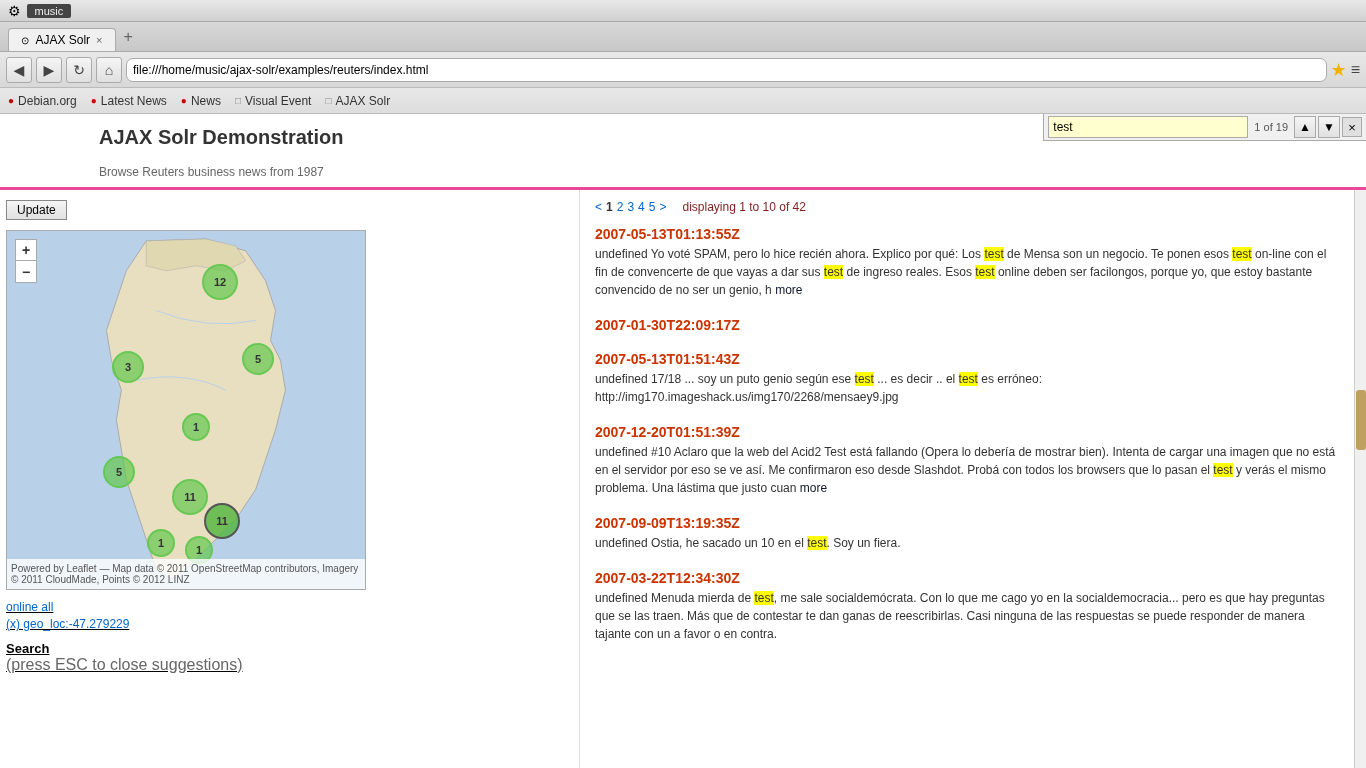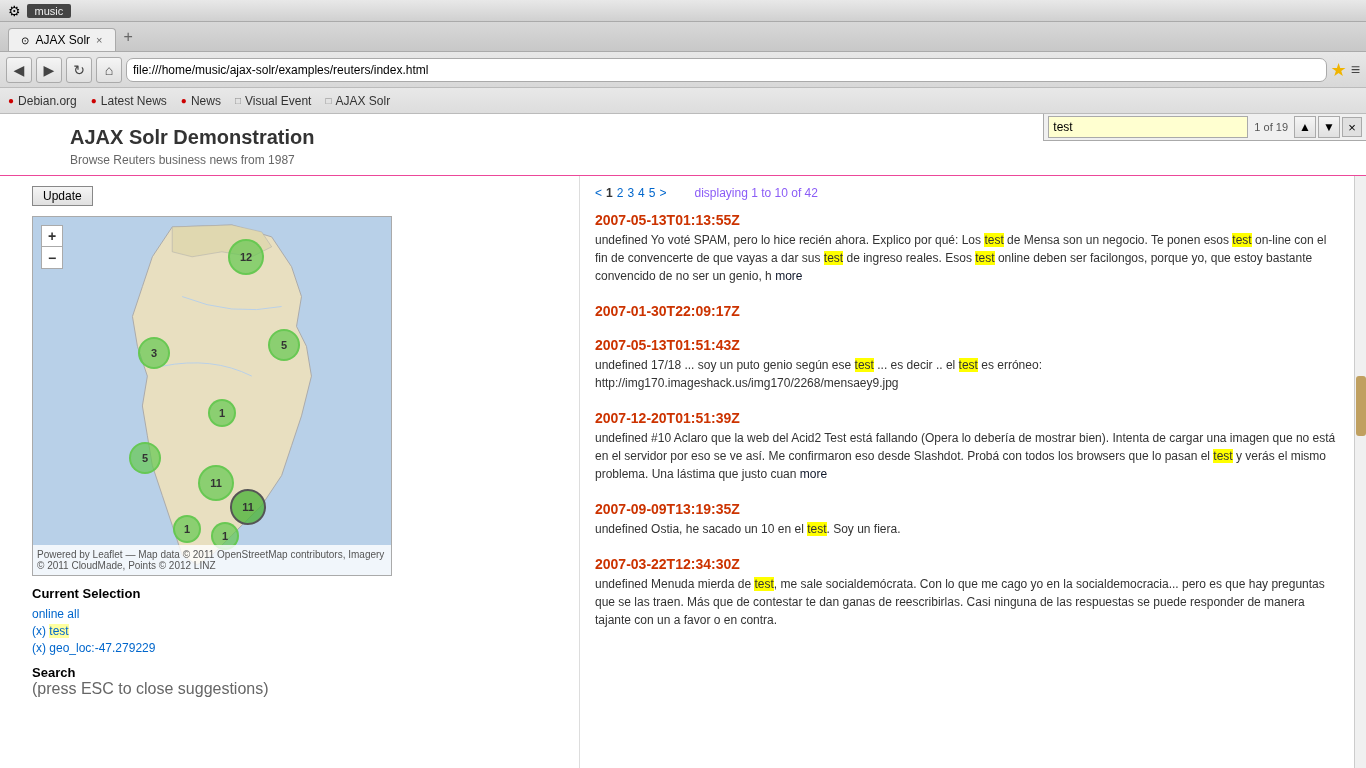--- a/index.html
+++ b/index.html
@@ -127,37 +127,38 @@
 
     
     .page-content {
       background: white;
       min-height: calc(768px - 114px);
       display: flex;
       flex-direction: column;
     }
 
     .page-header {
-      padding: 12px 20px 8px 70px;
-      border-bottom: 1px solid #ec4899;
+      padding: 12px 20px 8px 99px;
+      border-bottom: 3px solid #ec4899;
     }
     .page-title { font-size: 20px; font-weight: bold; color: #333; }
-    .page-subtitle { font-size: 12px; color: #666; margin-top: 4px; }
+    .page-subtitle { font-size: 12px; color: #666; margin-top: 16px; }
 
     .page-body {
       display: flex;
       flex: 1;
     }
 
     
     .sidebar {
       width: 580px;
-      padding: 10px 32px;
+      padding: 10px 6px;
       border-right: 1px solid #ddd;
       flex-shrink: 0;
+      text-decoration: underline;
     }
 
     .update-btn {
       background: linear-gradient(to bottom, #f5f5f5, #e0e0e0);
       border: 1px solid #888;
       padding: 2px 10px;
       font-size: 12px;
       cursor: pointer;
       margin-bottom: 10px;
     }
@@ -226,21 +227,21 @@
 
     .pagination {
       display: flex;
       align-items: center;
       gap: 4px;
       margin-bottom: 12px;
       font-size: 12px;
     }
     .page-link { color: #0066cc; cursor: pointer; text-decoration: none; }
     .page-current { font-weight: bold; color: #333; }
-    .page-info { color: #8b5cf6; margin-left: 24px; }
+    .page-info { color: #7f1d1d; margin-left: 12px; }
 
     .result-item { margin-bottom: 18px; }
     .result-date { color: #cc3300; font-size: 14px; font-weight: bold; cursor: pointer; text-decoration: none; display: block; margin-bottom: 3px; }
     .result-text { font-size: 12px; color: #333; line-height: 1.5; }
     .result-text .highlight { background: #ffff00; }
     .result-more { color: #0f172a; cursor: pointer; text-decoration: none; font-size: 12px; }
 
     
     .scrollbar-track {
       width: 12px;
@@ -341,38 +342,36 @@
 
           <path d="M150,80 Q200,100 250,90" fill="none" stroke="#b8d0e8" stroke-width="1"></path>
           <path d="M130,150 Q180,140 220,160" fill="none" stroke="#b8d0e8" stroke-width="1"></path>
         </svg>
 
         <div class="map-controls">
           <button class="map-ctrl-btn">+</button>
           <button class="map-ctrl-btn" style="border-top:none;">−</button>
         </div>
 
-        <div class="cluster" style="left:195px;top:22px;width:36px;height:36px;">12</div>
+        <div class="cluster" style="left:195px;top:33px;width:36px;height:36px;">12</div>
         <div class="cluster" style="left:105px;top:120px;width:32px;height:32px;">3</div>
         <div class="cluster" style="left:235px;top:112px;width:32px;height:32px;">5</div>
         <div class="cluster" style="left:175px;top:182px;width:28px;height:28px;">1</div>
         <div class="cluster" style="left:96px;top:225px;width:32px;height:32px;">5</div>
         <div class="cluster" style="left:165px;top:248px;width:36px;height:36px;">11</div>
         <div class="cluster" style="left:197px;top:272px;width:36px;height:36px;background:rgba(80,180,60,0.8);border:2px solid #555;">11</div>
         <div class="cluster" style="left:140px;top:298px;width:28px;height:28px;">1</div>
         <div class="cluster" style="left:178px;top:305px;width:28px;height:28px;">1</div>
 
         <div class="map-caption">Powered by Leaflet — Map data © 2011 OpenStreetMap contributors, Imagery © 2011 CloudMade, Points © 2012 LINZ</div>
       </div>
 
       
       <div class="current-selection">
-        <div class="cs-title">Current Selection</div>
         <a class="cs-link">online all</a>
-        <a class="cs-link">(x) <span class="cs-tag">test</span></a>
         <a class="cs-link">(x) geo_loc:-47.279229</a>
       </div>
 
       
       <div class="search-section">
         <div class="search-title">Search</div>
         <div class="search-hint">(press ESC to close suggestions)</div>
       </div>
     </div>
 

